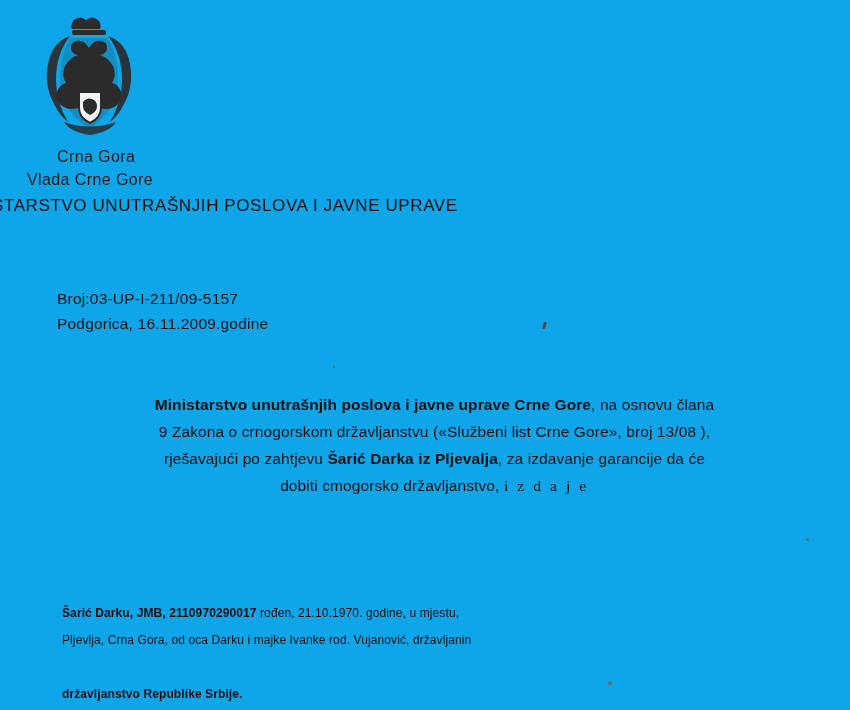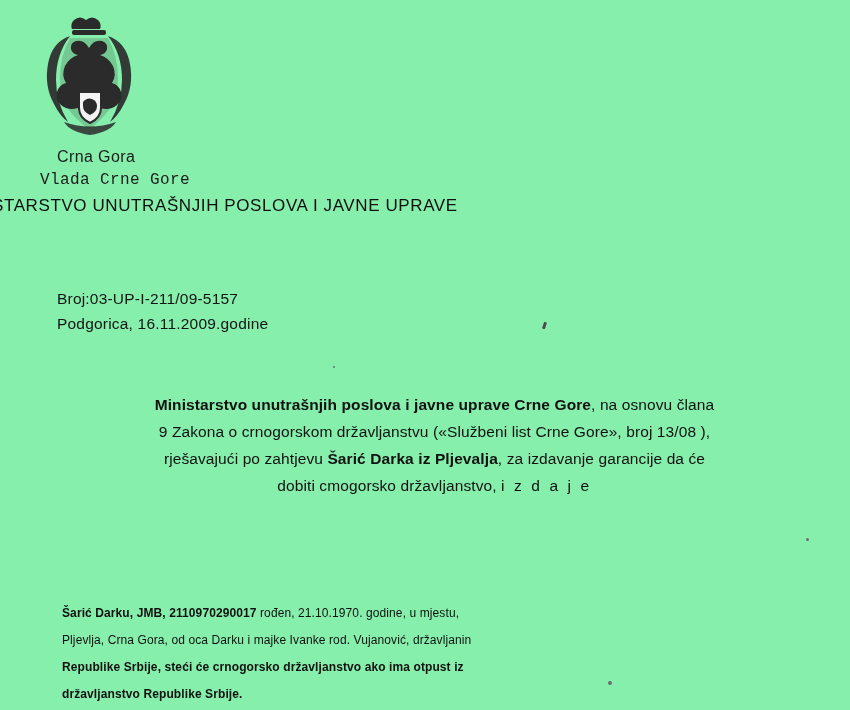--- a/index.html
+++ b/index.html
@@ -12,21 +12,21 @@
     height: 710px;
     overflow: hidden;
     font-family: "Liberation Sans", sans-serif;
     color: #0f0f0f;
     position: relative;
   }
   
   .page {
     position: absolute;
     inset: 0;
-    background: #86efac;
+    background: #0ea5e9;
     filter: none;
   }
 
   
   .crest {
     position: absolute;
     left: 30px;
     top: 14px;
     width: 120px;
     height: 125px;
@@ -41,26 +41,25 @@
     width: 850px;
   }
   .header .line1 {
     margin-left: 57px;
     font-size: 16px;
     letter-spacing: 0.4px;
     color: #1c1c1c;
     line-height: 22px;
   }
   .header .line2 {
-    margin-left: 40px;
+    margin-left: 27px;
     font-size: 16px;
     letter-spacing: 0.4px;
     color: #1c1c1c;
     line-height: 24px;
-    font-family: Liberation Mono, monospace;
   }
   .header .line3 {
     margin-left: -8px;
     font-size: 17px;
     letter-spacing: 0.6px;
     color: #101010;
     line-height: 28px;
   }
 
   
@@ -80,21 +79,21 @@
     left: 62px;
     top: 391px;
     width: 745px;
     font-size: 15.5px;
     line-height: 27px;
     letter-spacing: 0.1px;
     color: #111;
     text-align: center;
   }
   .body-par b { font-weight: 700; }
-  .spaced { letter-spacing: 2.6px; }
+  .spaced { letter-spacing: 2.6px; font-family: Liberation Serif, serif; }
 
   
   .doc-title {
     position: absolute;
     top: 557px;
     left: 0;
     width: 850px;
     text-align: center;
     font-size: 16.5px;
     font-weight: 700;
@@ -171,21 +170,21 @@
     <b>Ministarstvo unutrašnjih poslova i javne uprave Crne Gore</b><span>, na osnovu člana</span><br>
     <span>9 Zakona o crnogorskom državljanstvu («Službeni list Crne Gore», broj 13/08 ),</span><br>
     <span>rješavajući po zahtjevu </span><b>Šarić Darka iz Pljevalja</b><span>, za izdavanje garancije da će</span><br>
     <span>dobiti cmogorsko državljanstvo, </span><span class="spaced">i z d a j e</span>
   </div>
 
 
   <div class="close-par">
     <b>Šarić Darku, JMB, 2110970290017</b><span> rođen, 21.10.1970. godine, u mjestu,</span><br>
     <span>Pljevlja, Crna Gora, od oca Darku i majke Ivanke rod. Vujanović, državljanin</span><br>
-    <b>Republike Srbije, steći će crnogorsko državljanstvo ako ima otpust iz</b><br>
+    <br>
     <b>državljanstvo Republike Srbije.</b>
   </div>
 
   <div class="speck s1"></div>
   <div class="speck s2"></div>
   <div class="speck s3"></div>
   <div class="speck s4"></div>
 
 </div>
 

